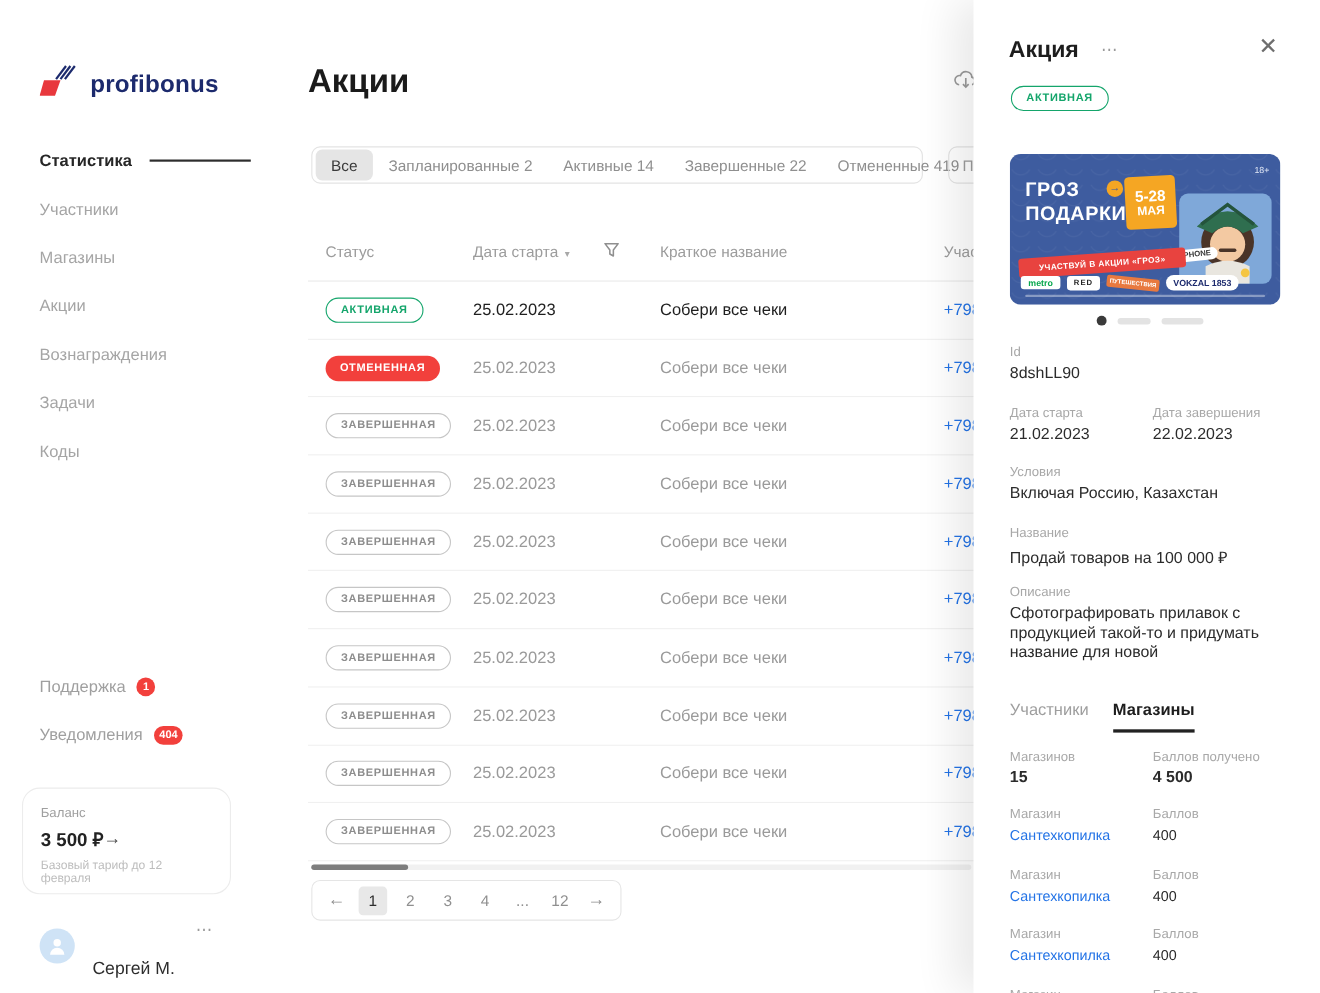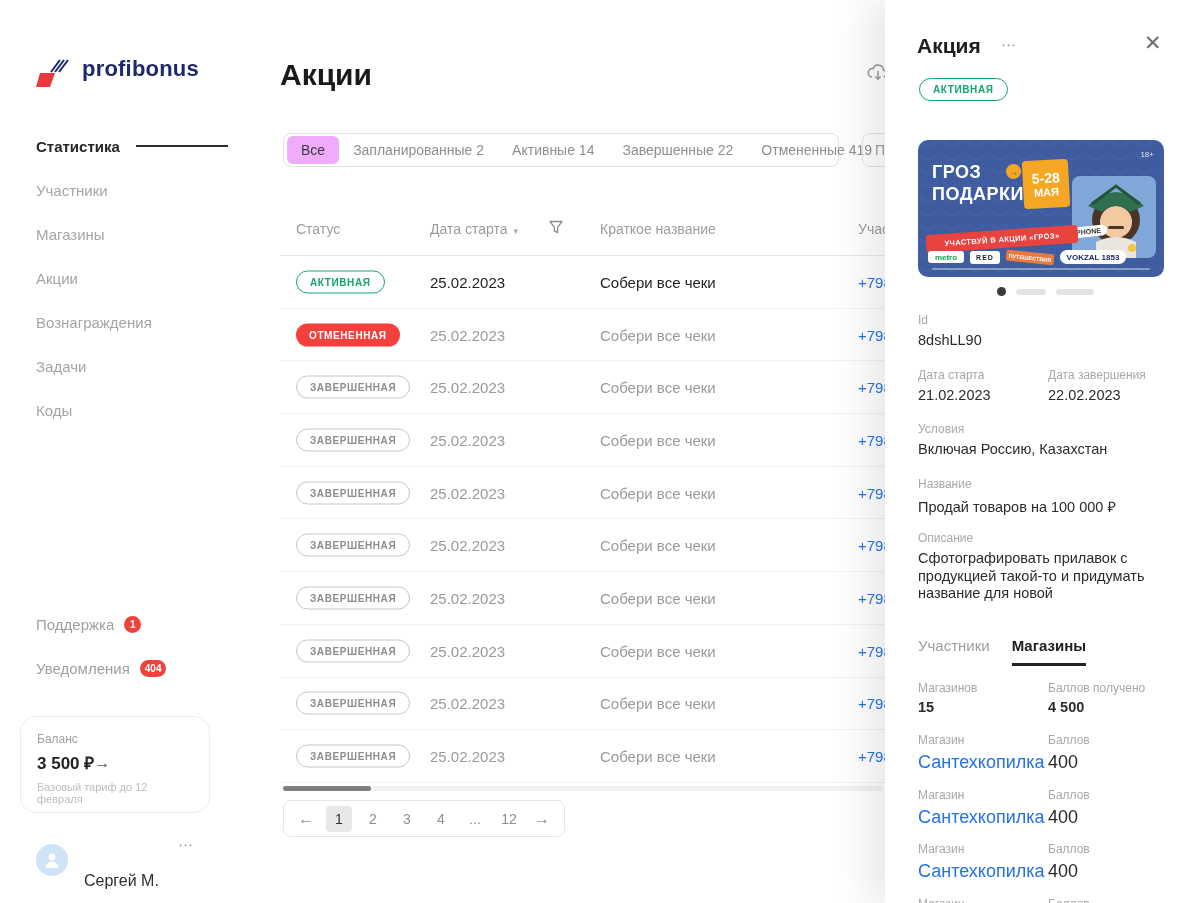--- a/index.html
+++ b/index.html
@@ -2,21 +2,21 @@
 <html><head>
 <meta charset="utf-8">
 <style>
   * { margin:0; padding:0; box-sizing:border-box; }
   html,body { background:#fff; }
   body { font-family:"Liberation Sans", sans-serif; }
   .app { position:relative; width:1200px; height:903px; background:#fff; overflow:hidden; }
 
   
   .sidebar { position:absolute; left:0; top:0; width:262px; height:903px; background:#fff; z-index:2; }
-  .logo { position:absolute; left:36px; top:56px; display:flex; align-items:flex-start; gap:10px; cursor:pointer; }
+  .logo { position:absolute; left:36px; top:56px; display:flex; align-items:flex-end; gap:10px; cursor:pointer; }
   .logo-text { font-size:22px; font-weight:bold; color:#1c2a6d; letter-spacing:.2px; }
   .nav { position:absolute; left:36px; top:124px; width:192px; }
   .nav-item { height:44px; display:flex; align-items:center; font-size:15px; color:#a5a5a5; cursor:pointer; }
   .nav-item.k-active { color:#262626; font-weight:bold; }
   .nav-item.k-active::after { content:""; flex:1; height:2px; background:#2d2d2d; margin-left:16px; }
   .side-row { position:absolute; left:36px; display:flex; align-items:center; gap:10px; font-size:15px; color:#9f9f9f; cursor:pointer; }
   .cbadge { background:#f2403c; color:#fff; font-size:10px; font-weight:bold; border-radius:9px; min-width:17px; height:17px; padding:0 5px; display:inline-flex; align-items:center; justify-content:center; }
   .balance-card { position:absolute; left:20px; top:716px; width:190px; height:97px; border:1px solid #ececec; border-radius:16px; padding:15px 16px; cursor:pointer; }
   .balance-label { font-size:12px; color:#9f9f9f; }
   .balance-amount { margin-top:5px; font-size:17px; font-weight:bold; color:#222; display:flex; align-items:center; }
@@ -27,21 +27,21 @@
   .user-name { font-size:16px; color:#2d2d2d;margin-top:42px; }
   .dots-menu { color:#9a9a9a; font-size:15px; letter-spacing:2px; cursor:pointer; }
   .user-row .dots-menu { position:absolute; left:142px; top:6px; }
 
   
   .main { position:absolute; left:280px; top:0; width:620px; height:903px; z-index:1; }
   .page-title { position:absolute; left:0; top:58px; font-size:30px; font-weight:bold; color:#1a1a1a; }
   .cloud-btn { position:absolute; left:586px; top:62px; cursor:pointer; }
   .tabs { position:absolute; left:3px; top:133px; width:556px; height:34px; border:1px solid #e3e3e3; border-radius:8px; display:flex; align-items:center; padding:3px; }
   .tab { padding:0 14px; height:28px; display:flex; align-items:center; font-size:14px; color:#8f8f8f; cursor:pointer; white-space:nowrap; }
-  .tab.k-active { background:#f0abfc; border-radius:6px; color:#3a3a3a;justify-content:center; }
+  .tab.k-active { background:#e5e5e5; border-radius:6px; color:#3a3a3a;justify-content:center; }
   .search-box { position:absolute; left:582px; top:133px; width:150px; height:34px; border:1px solid #e3e3e3; border-radius:8px; }
   .search-box input { width:100%; height:100%; border:none; outline:none; padding:0 12px; font-size:14px; color:#555; font-family:"Liberation Sans",sans-serif; background:transparent; }
   .search-box input::placeholder { color:#9c9c9c; }
   .thead { position:absolute; left:0; top:221px; width:620px; height:20px; font-size:14px; color:#9c9c9c; }
   .th { position:absolute; top:0; white-space:nowrap; }
   .th-status { left:16px; } .th-date { left:150px; } .th-name { left:320px; } .th-part { left:578px; }
   .sort-caret { font-size:9px; color:#a8a8a8; margin-left:6px; }
   .funnel { position:absolute; left:268px; top:-2px; cursor:pointer; }
   .thead-line { position:absolute; left:0; top:255px; width:620px; height:1px; background:#e9e9e9; }
   .rows { position:absolute; left:0; top:256px; width:620px; }
@@ -102,21 +102,21 @@
   .bold { font-weight:bold; }
 
   .panel-tabs { position:absolute; left:33px; top:637px; display:flex; gap:22px; }
   .ptab { font-size:15px; color:#9e9e9e; padding-bottom:9px; cursor:pointer; }
   .ptab.k-active { color:#1d1d1d; font-weight:bold; border-bottom:3px solid #222; }
 
   .shop-link { color:#2373e6 !important; font-weight:500; cursor:pointer; text-decoration:none; }
   .shops { position:absolute; left:33px; top:727px; width:252px; }
   .shop-item { position:relative; height:54.5px; }
   .s-label { position:absolute; top:6px; left:0; font-size:12px; color:#a8a8a8; }
-  .s-value { position:absolute; top:25px; left:0; font-size:18px; color:#2b2b2b; }
+  .s-value { position:absolute; top:25px; left:0; font-size:13px; color:#2b2b2b; }
   .s-col2 { left:130px !important; }
 
   svg { display:block; }
 </style>
 </head>
 <body>
 
 <div class="app">
 
   <aside class="sidebar">

